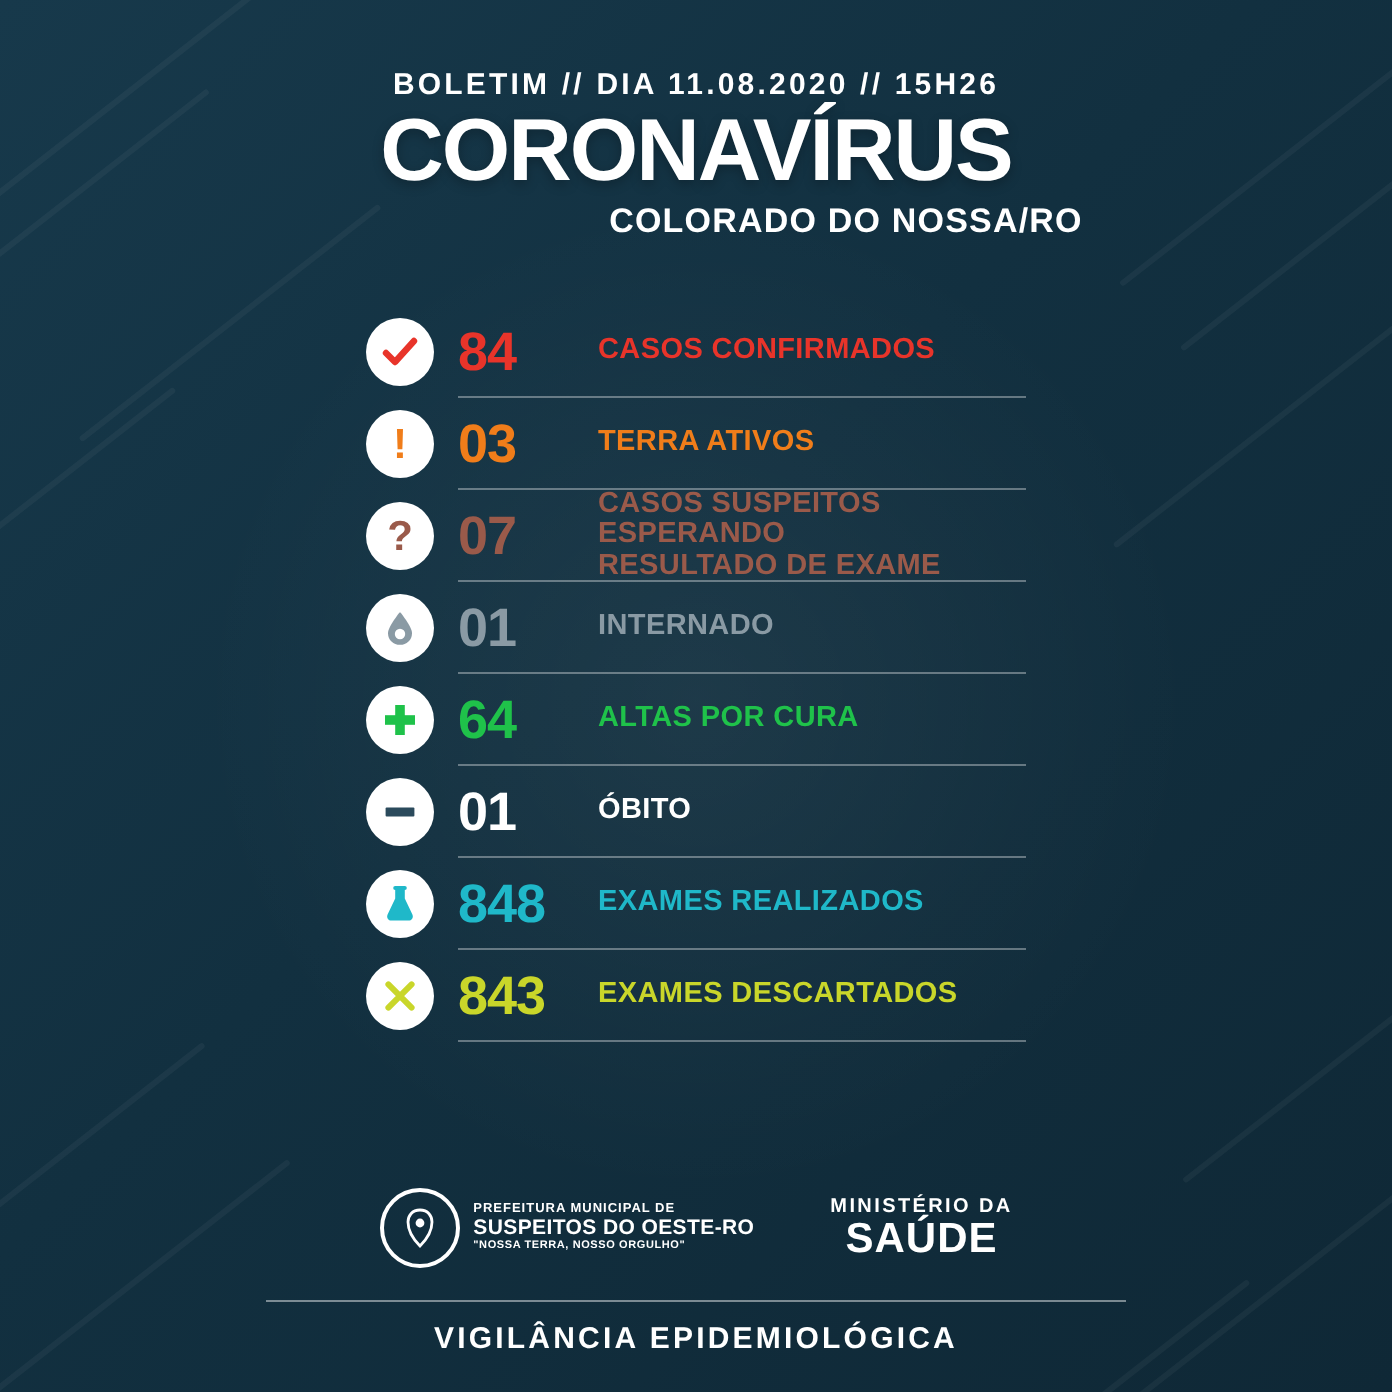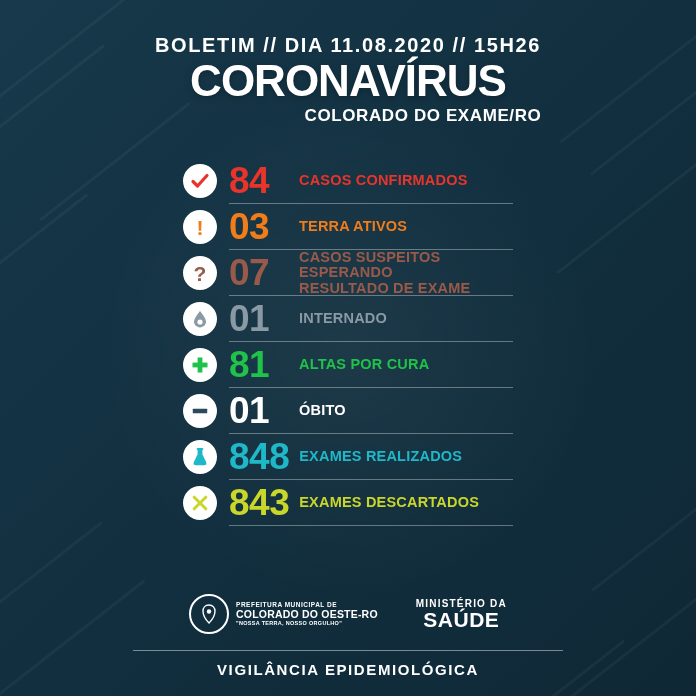--- a/index.html
+++ b/index.html
@@ -40,21 +40,21 @@
     width: 520px; height: 520px;
     left: 88px; top: 90px;
     background: radial-gradient(ellipse at center, rgba(255,255,255,0.05) 0%, rgba(255,255,255,0) 68%);
     pointer-events: none;
   }
 
   
   header { position: relative; padding-top: 34px; text-align: center; }
   .kicker {
     color: #ffffff;
-    font-size: 20px;
+    font-size: 15px;
     font-weight: bold;
     letter-spacing: 1.6px;
     display: inline-block;
   }
   .title {
     color: #ffffff;
     font-size: 44px;
     font-weight: bold;
     letter-spacing: -1px;
     line-height: 0.98;
@@ -100,21 +100,21 @@
     flex: 0 0 34px;
     margin-right: 12px;
   }
   .icon svg { display: block; }
   .icon .glyph {
     font-size: 21px;
     font-weight: bold;
     line-height: 1;
   }
   .value {
-    font-size: 37px;
+    font-size: 27px;
     font-weight: bold;
     letter-spacing: -0.5px;
     margin-right: 10px;
     min-width: 60px;
     text-align: left;
     white-space: nowrap;
   }
   .label {
     font-size: 14.5px;
     font-weight: bold;
@@ -177,21 +177,21 @@
   <div class="streak s7"></div>
   <div class="streak s8"></div>
   <div class="streak s9"></div>
   <div class="streak s10"></div>
   <div class="streak s11"></div>
   <div class="streak s12"></div>
 
   <header>
     <div class="kicker">BOLETIM // DIA 11.08.2020 // 15H26</div>
     <div class="title">CORONAVÍRUS</div>
-    <div class="subtitle">COLORADO DO EXAME/RO</div>
+    <div class="subtitle">COLORADO DO NOSSA/RO</div>
   </header>
 
   <div class="stats">
 
     <div class="row">
       <div class="icon">
         <svg width="20" height="20" viewBox="0 0 20 20">
             <path d="M3 10.5 L7.5 15 L17 4.5" stroke="#e8342a" stroke-width="3.2" fill="none" stroke-linecap="round" stroke-linejoin="round"></path>
           </svg>
       </div>
@@ -231,21 +231,21 @@
       <div class="line"></div>
     </div>
 
     <div class="row">
       <div class="icon">
         <svg width="20" height="20" viewBox="0 0 20 20">
             <rect x="7.6" y="2.5" width="4.8" height="15" fill="#1fc24a"></rect>
             <rect x="2.5" y="7.6" width="15" height="4.8" fill="#1fc24a"></rect>
           </svg>
       </div>
-      <div class="value" style="color:#1fc24a">81</div>
+      <div class="value" style="color:#1fc24a">64</div>
       <div class="label" style="color:#1fc24a">ALTAS POR CURA</div>
       <div class="line"></div>
     </div>
 
     <div class="row">
       <div class="icon">
         <svg width="20" height="20" viewBox="0 0 20 20">
             <rect x="2.8" y="7.8" width="14.4" height="4.4" rx="0.5" fill="#2b4a5c"></rect>
           </svg>
       </div>
@@ -283,21 +283,21 @@
     <div class="logos">
       <div class="logo-pref">
         <div class="pref-mark">
           <svg width="24" height="24" viewBox="0 0 24 24">
               <path d="M12 3 C8 3 6 6 6 9 C6 14 9 18 12 21 C15 18 18 14 18 9 C18 6 16 3 12 3 Z" fill="none" stroke="#ffffff" stroke-width="1.4"></path>
               <circle cx="12" cy="9.5" r="2.2" fill="#ffffff"></circle>
             </svg>
         </div>
         <div class="pref-text">
           <div class="pref-l1">PREFEITURA MUNICIPAL DE</div>
-          <div class="pref-l2">COLORADO DO OESTE-RO</div>
+          <div class="pref-l2">SUSPEITOS DO OESTE-RO</div>
           <div class="pref-l3">"NOSSA TERRA, NOSSO ORGULHO"</div>
         </div>
       </div>
       <div class="logo-min">
         <div class="min-l1">MINISTÉRIO DA</div>
         <div class="min-l2">SAÚDE</div>
       </div>
     </div>
     <div class="footer-rule"></div>
     <div class="footer-text">VIGILÂNCIA EPIDEMIOLÓGICA</div>

